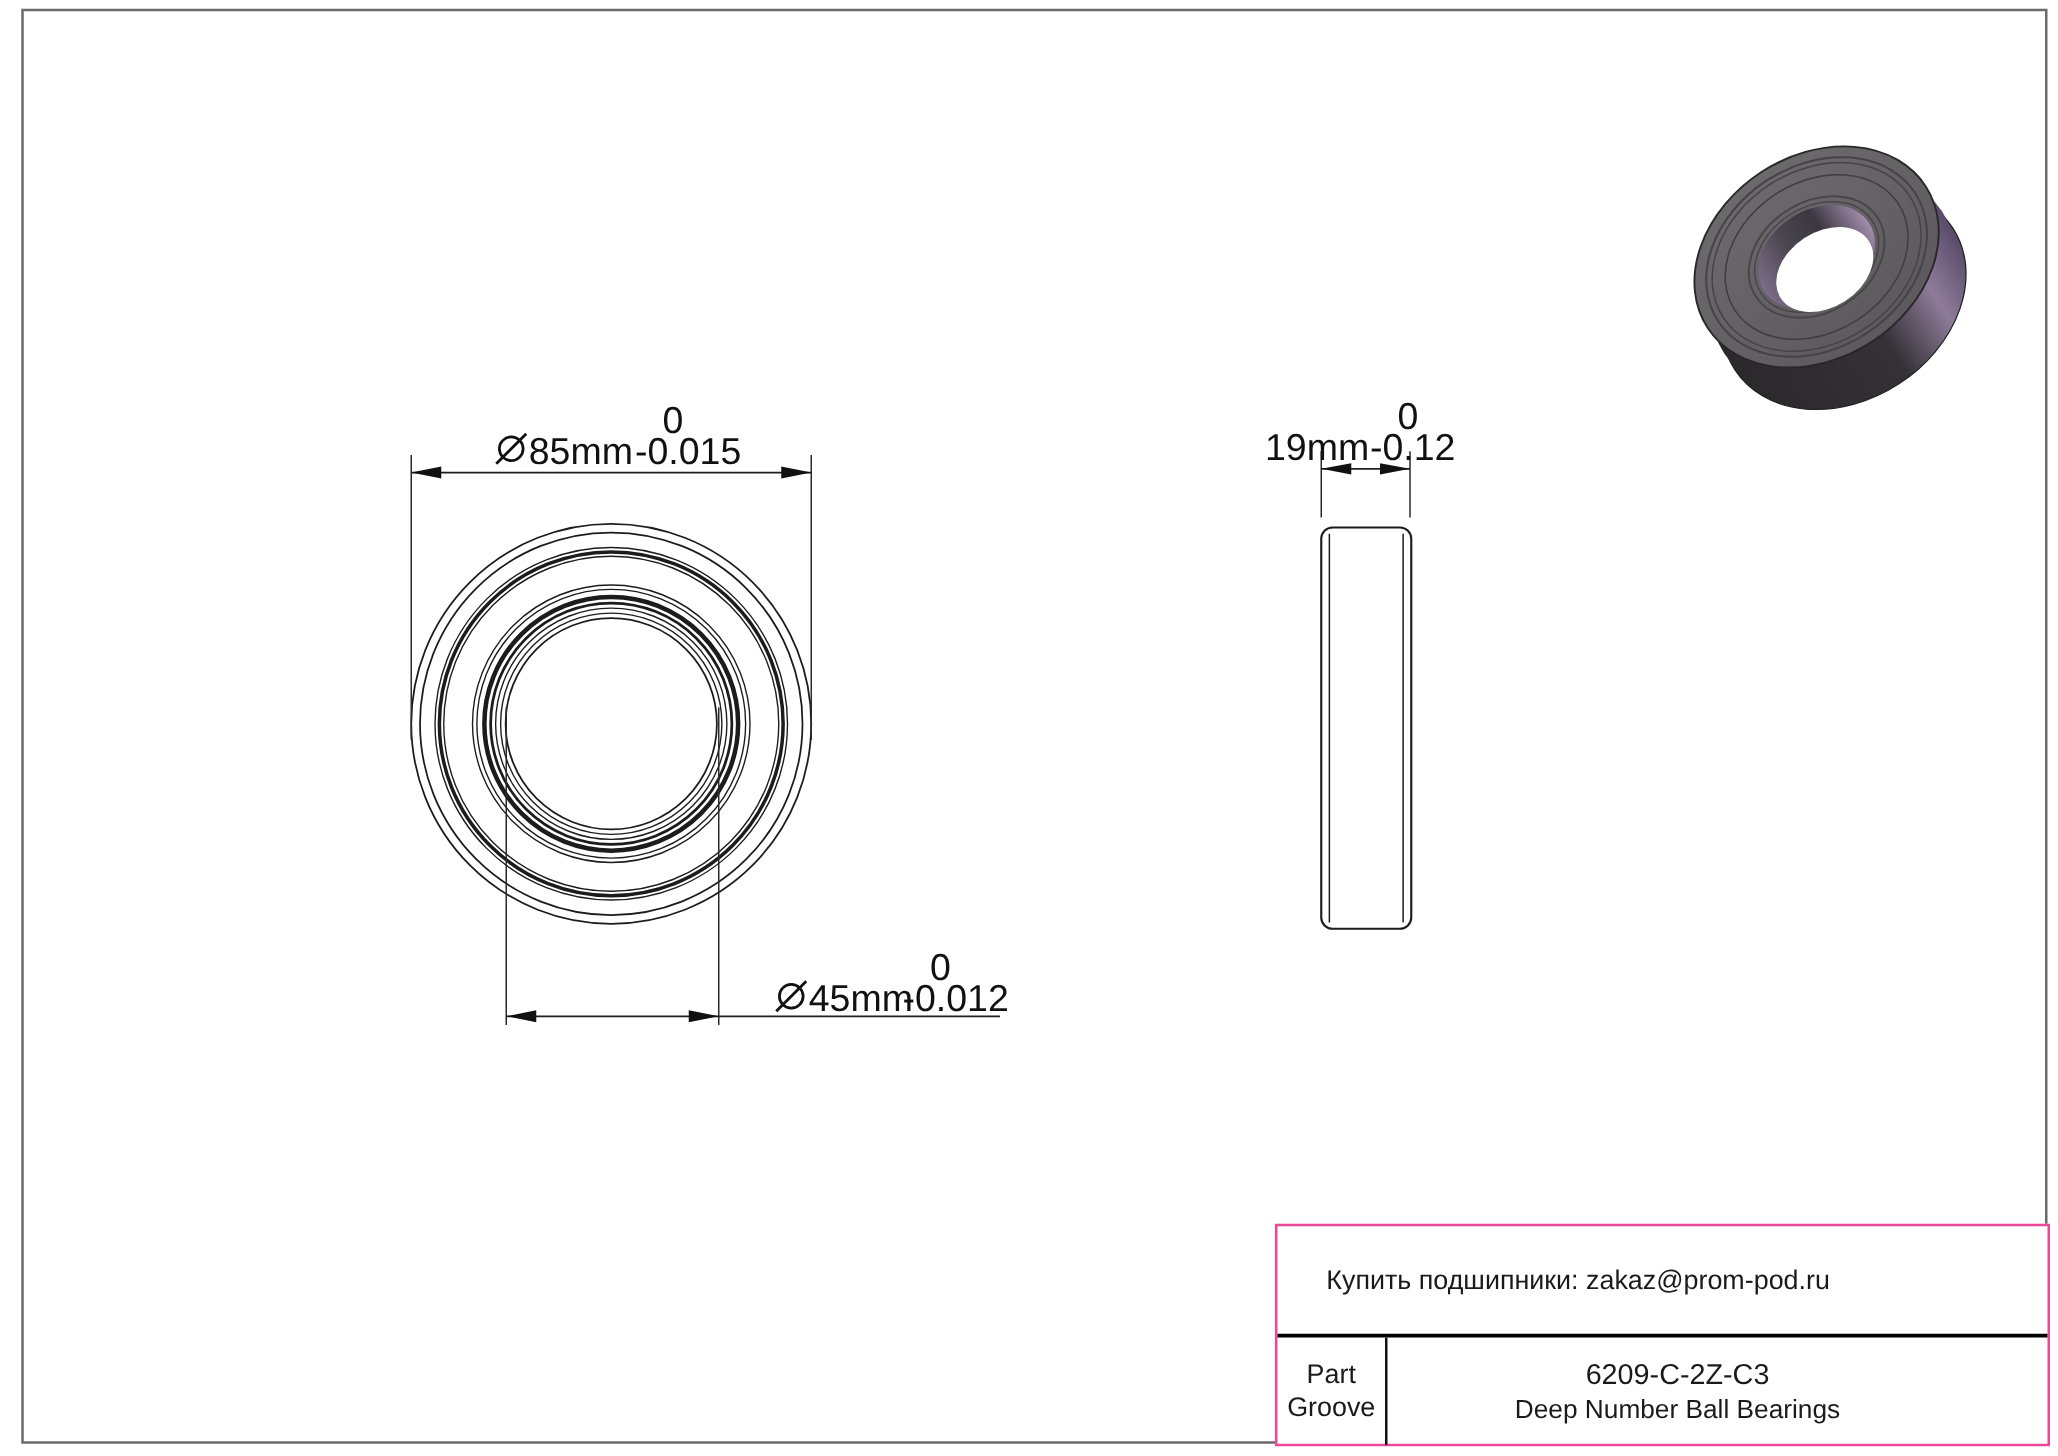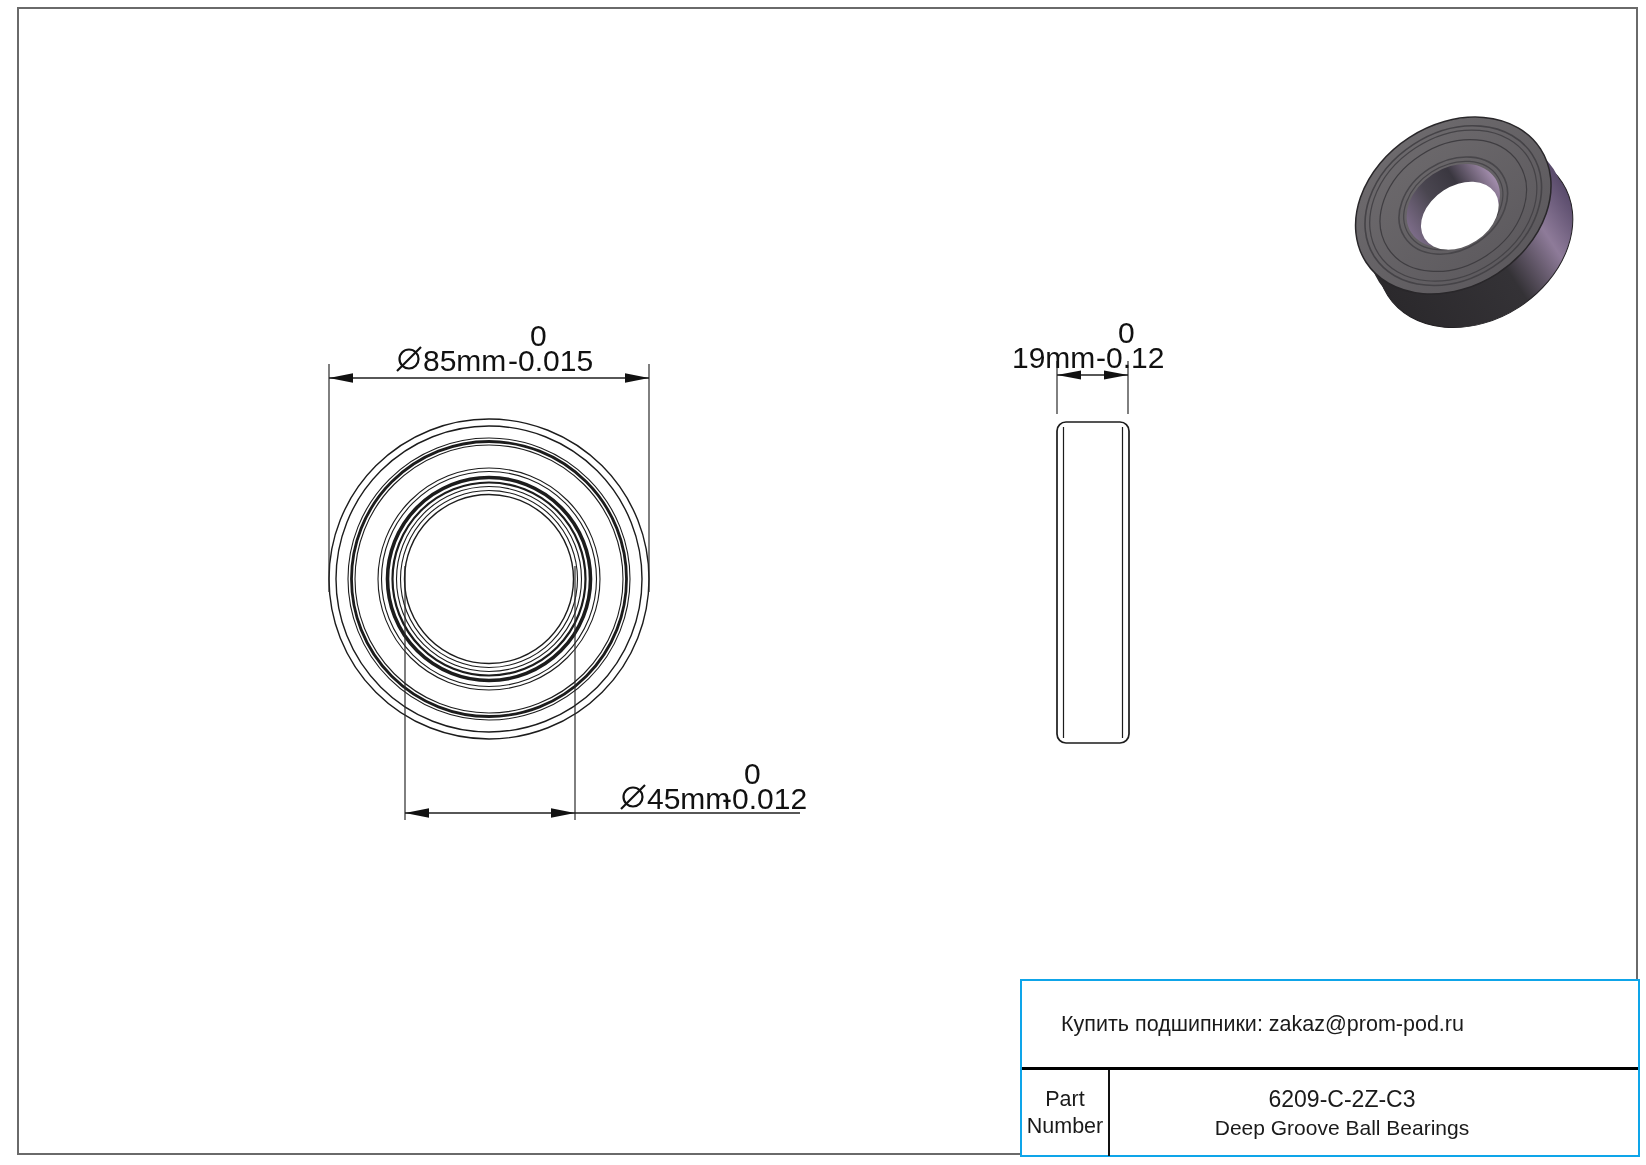--- a/index.html
+++ b/index.html
@@ -10,21 +10,21 @@
   .page-border{
     position:absolute;left:17px;top:7px;width:1621px;height:1148px;
     border:2px solid #6a6a6a;box-sizing:border-box;
   }
   svg.drawing{position:absolute;left:0;top:0;}
   svg text{fill:#111111;}
   .dim-text{font-size:30px;letter-spacing:0px;}
   
   .title-block{
     position:absolute;left:1020px;top:979px;width:620px;height:178px;
-    border:2px solid #0ea5e9;box-sizing:border-box;background:#ffffff;
+    border:2px solid #ec4899;box-sizing:border-box;background:#ffffff;
   }
   .tb-row1{
     height:89px;border-bottom:3px solid #000;box-sizing:border-box;
     display:flex;align-items:center;justify-content:center;
     padding-right:135px;font-size:21.5px;color:#1a1a1a;
   }
   .tb-row2{display:flex;height:86px;}
   .tb-col-label{
     width:88px;border-right:2px solid #111;box-sizing:border-box;
     display:flex;flex-direction:column;align-items:center;justify-content:center;
@@ -144,20 +144,20 @@
   </g>
 </svg>
 
 <div class="title-block">
   <div class="tb-row1">
     <span>Купить подшипники: zakaz@prom-pod.ru</span>
   </div>
   <div class="tb-row2">
     <div class="tb-col-label">
       <span>Part</span>
-      <span>Number</span>
+      <span>Groove</span>
     </div>
     <div class="tb-col-value">
       <span class="tb-part-number">6209-C-2Z-C3</span>
-      <span class="tb-product-type">Deep Groove Ball Bearings</span>
+      <span class="tb-product-type">Deep Number Ball Bearings</span>
     </div>
   </div>
 </div>
 
 </body></html>

